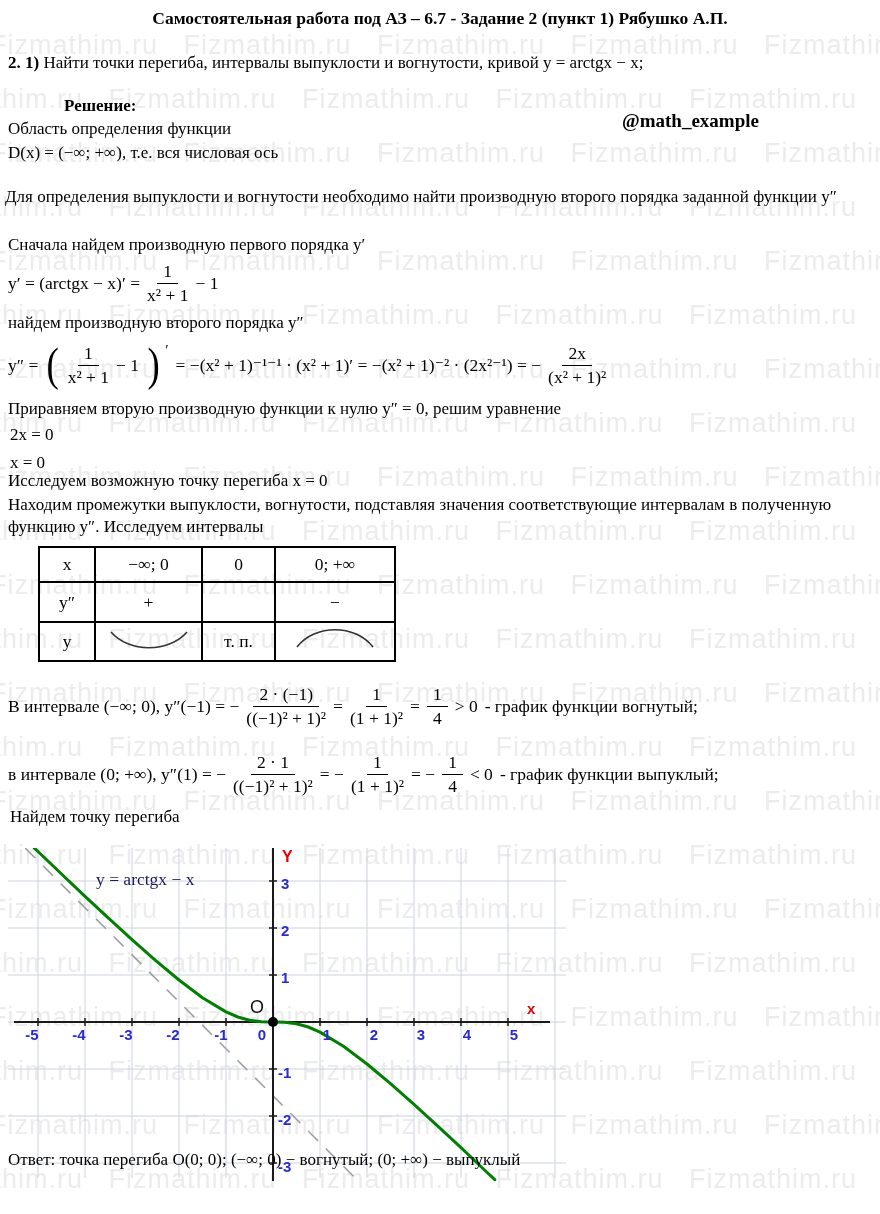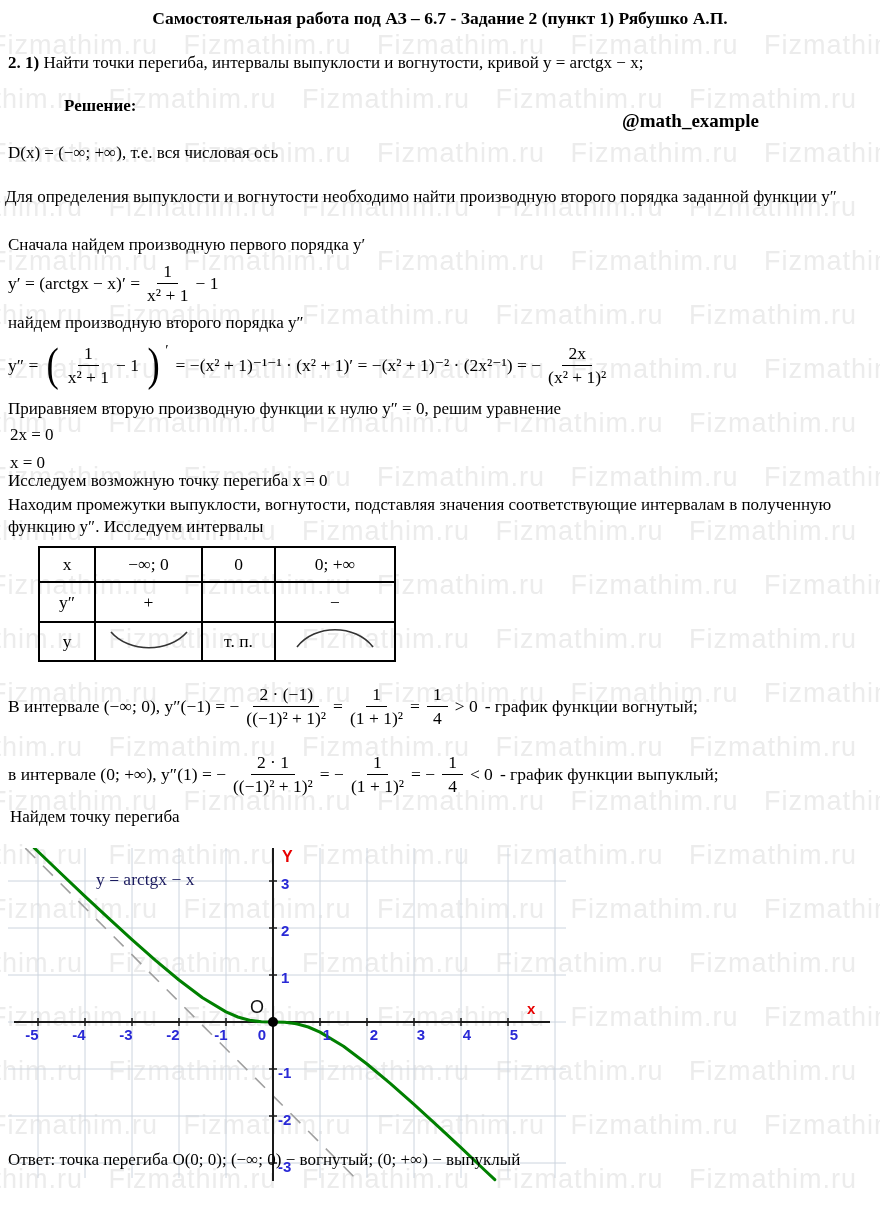--- a/index.html
+++ b/index.html
@@ -67,20 +67,21 @@
 
   <div class="abs txt" style="top:52px;left:8px;width:866px;">
     <span class="b">2. 1)</span>
     <span>Найти точки перегиба, интервалы выпуклости и вогнутости, кривой y = arctgx − x;</span>
   </div>
 
   <div class="abs txt b" style="top:95px;left:64px;">Решение:</div>
 
   <div class="abs b" style="top:110px;left:622px;font-size:19px;">@math_example</div>
 
+  <div class="abs txt" style="top:118px;left:8px;">Область определения функции</div>
   <div class="abs txt" style="top:142px;left:8px;">D(x) = (−∞; +∞), т.е. вся числовая ось</div>
 
   <div class="abs txt" style="top:186px;left:5px;width:866px;">Для определения выпуклости и вогнутости необходимо найти производную второго порядка заданной функции y″</div>
   <div class="abs txt" style="top:234px;left:8px;">Сначала найдем производную первого порядка y′</div>
 
   <div class="abs formula" style="top:258px;left:8px;height:50px;">
     <span>y′ = (arctgx − x)′ =</span>
     <span class="frac">
       <span class="num">1</span>
       <span class="den">x² + 1</span>

